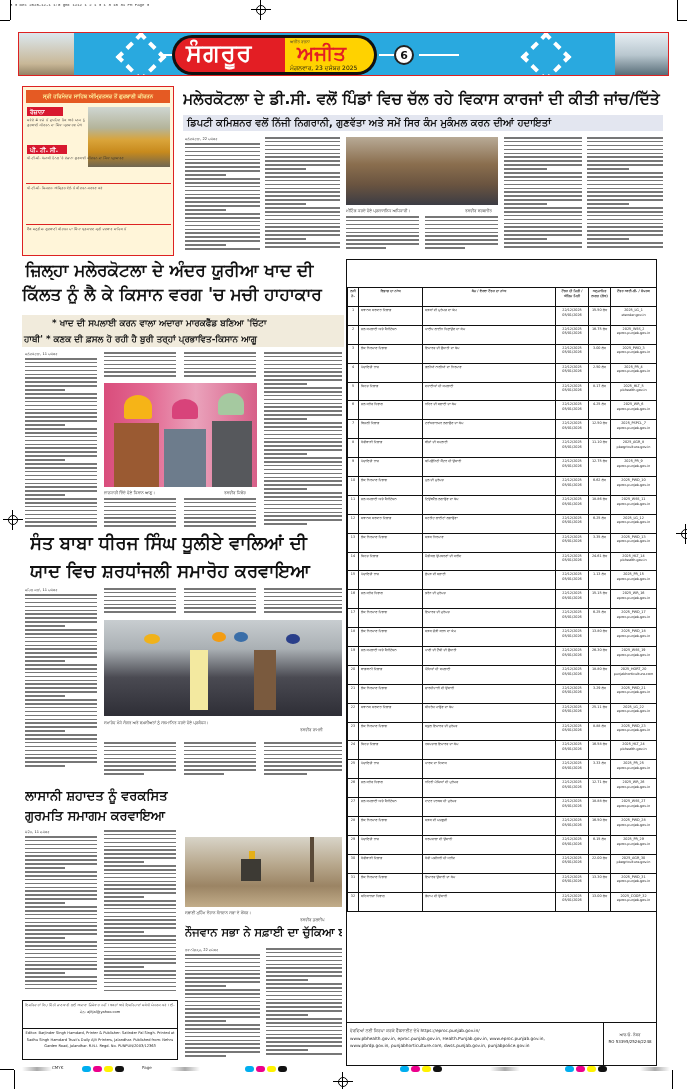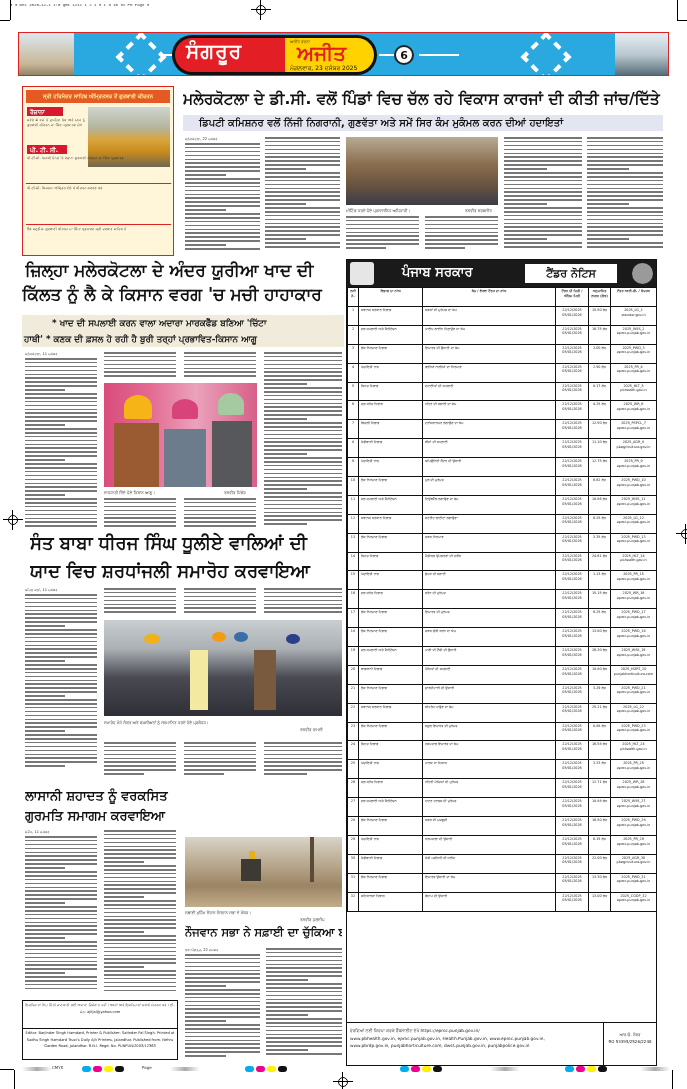--- a/index.html
+++ b/index.html
@@ -13,21 +13,21 @@
 
   
   .mast { position: absolute; left: 18px; top: 32px; width: 486px; height: 44px; background: #29a9df; border: 1px solid #d22; overflow: hidden; }
   .mast .diam { position: absolute; top: 0; height: 44px; width: 60px; }
   .mast .diam::before { content: ""; position: absolute; left: 14px; top: 6px; width: 28px; height: 28px; border: 4px dashed #fff; transform: rotate(45deg); }
   .mast .photo { position: absolute; top: 0; width: 55px; height: 44px; background: linear-gradient(180deg,#dbe7ee,#c8b797 70%,#8a7a5e); }
   .mast .line { position: absolute; top: 21px; height: 2px; background: #fff; }
   .pill { position: absolute; left: 153px; top: 2px; width: 205px; height: 40px; border-radius: 20px; background: #111; overflow: hidden; }
   .pill .red { position: absolute; left: 3px; top: 3px; width: 110px; height: 34px; background: #e31e24; border-radius: 17px 0 0 17px; }
   .pill .yel { position: absolute; left: 113px; top: 3px; width: 89px; height: 34px; background: #ffd200; border-radius: 0 17px 17px 0; }
-  .pill .t1 { position: absolute; left: 14px; top: 4px; color: #fff; font-size: 20px; font-weight: bold; letter-spacing: 1px; }
+  .pill .t1 { position: absolute; left: 14px; top: 4px; color: #fff; font-size: 24px; font-weight: bold; letter-spacing: 1px; }
   .pill .t2 { position: absolute; left: 125px; top: 6px; color: #e31e24; font-size: 20px; font-weight: bold; }
   .pill .tiny { position: absolute; left: 118px; top: 4px; font-size: 4px; color: #333; }
   .pill .date { position: absolute; left: 118px; top: 29px; font-size: 6px; color: #111; }
   .pagenum { position: absolute; left: 375px; top: 12px; width: 20px; height: 20px; border-radius: 50%; background: #fff; border: 2px solid #222; font-size: 11px; font-weight: bold; text-align: center; line-height: 17px; }
 
   
   .txt { position: absolute; font-size: 3.6px; line-height: 5.1px; color: #222; text-align: justify; overflow: hidden; word-break: break-all; }
   .txt::after { content: ""; }
   .lines { position: absolute; overflow: hidden; }
   .lines i { display: block; height: 1.6px; background: #555; margin-bottom: 2.3px; opacity: .8; }
@@ -119,21 +119,21 @@
   <div class="gt"></div>
   <div class="label" style="top:58px;width:40px;">ਪੀ. ਟੀ. ਸੀ.</div>
   <div class="txt" style="left:4px;top:69px;width:144px;height:24px;">ਪੀ.ਟੀ.ਸੀ. ਪੰਜਾਬੀ ਚੈਨਲ 'ਤੇ ਰੋਜ਼ਾਨਾ ਗੁਰਬਾਣੀ ਕੀਰਤਨ ਦਾ ਸਿੱਧਾ ਪ੍ਰਸਾਰਣ</div>
   <div class="sep" style="top:96px;"></div>
   <div class="txt" style="left:4px;top:99px;width:144px;height:35px;">ਪੀ.ਟੀ.ਸੀ. ਸਿਮਰਨ: ਅੰਮ੍ਰਿਤ ਵੇਲੇ ਤੋਂ ਕੀਰਤਨ ਸਰਵਣ ਕਰੋ</div>
   <div class="sep" style="top:137px;"></div>
   <div class="txt" style="left:4px;top:140px;width:144px;height:26px;">ਵੈੱਬ ਸਟ੍ਰੀਮ: ਗੁਰਬਾਣੀ ਕੀਰਤਨ ਦਾ ਸਿੱਧਾ ਪ੍ਰਸਾਰਣ ਸ੍ਰੀ ਦਰਬਾਰ ਸਾਹਿਬ ਤੋਂ</div>
 </div>
 
 <div class="hl" style="left:183px;top:90px;width:480px;font-size:15.5px;">ਮਲੇਰਕੋਟਲਾ ਦੇ ਡੀ.ਸੀ. ਵਲੋਂ ਪਿੰਡਾਂ ਵਿਚ ਚੱਲ ਰਹੇ ਵਿਕਾਸ ਕਾਰਜਾਂ ਦੀ ਕੀਤੀ ਜਾਂਚ/ਦਿੱਤੇ ਸਖ਼ਤ ਨਿਰਦੇਸ਼</div>
-<div class="sub" style="left:183px;top:115px;width:480px;height:16px;font-size:10px;line-height:16px;padding-left:16px;">ਡਿਪਟੀ ਕਮਿਸ਼ਨਰ ਵਲੋਂ ਨਿੱਜੀ ਨਿਗਰਾਨੀ, ਗੁਣਵੱਤਾ ਅਤੇ ਸਮੇਂ ਸਿਰ ਕੰਮ ਮੁਕੰਮਲ ਕਰਨ ਦੀਆਂ ਹਦਾਇਤਾਂ</div>
+<div class="sub" style="left:183px;top:115px;width:480px;height:16px;font-size:10px;line-height:16px;padding-left:4px;">ਡਿਪਟੀ ਕਮਿਸ਼ਨਰ ਵਲੋਂ ਨਿੱਜੀ ਨਿਗਰਾਨੀ, ਗੁਣਵੱਤਾ ਅਤੇ ਸਮੇਂ ਸਿਰ ਕੰਮ ਮੁਕੰਮਲ ਕਰਨ ਦੀਆਂ ਹਦਾਇਤਾਂ</div>
 <div class="txt" style="left:185px;top:137px;width:60px;height:5px;">ਮਲੇਰਕੋਟਲਾ, 22 ਦਸੰਬਰ</div>
 <div class="lines" style="left:185px;top:143px;width:75px;height:110px;">
     <i></i>
     <i></i>
     <i></i>
     <i></i>
     <i></i>
     <i></i>
     <i></i>
     <i></i>
@@ -703,26 +703,20 @@
     <i style="width: 55%;"></i>
     <i></i>
   </div>
 
 <div class="imprint">
   <div class="a">ਇਸ਼ਤਿਹਾਰਾਂ ਵਿਚ ਦਿੱਤੀ ਜਾਣਕਾਰੀ ਲਈ ਅਦਾਰਾ ਜ਼ਿੰਮੇਵਾਰ ਨਹੀਂ। ਖ਼ਬਰਾਂ ਅਤੇ ਇਸ਼ਤਿਹਾਰਾਂ ਸਬੰਧੀ ਸੰਪਰਕ ਕਰੋ। ਈ-ਮੇਲ: ajitjal@yahoo.com</div>
   <div class="b">Editor: Barjinder Singh Hamdard, Printer &amp; Publisher: Satinder Pal Singh. Printed at Sadhu Singh Hamdard Trust's Daily Ajit Printers, Jalandhar. Published from: Nehru Garden Road, Jalandhar. R.N.I. Regd. No. PUNPUN/2003/12363</div>
 </div>
 
 <div class="tender">
-  <div class="thead">
-    <div class="logo"></div>
-    <div class="ttl">ਪੰਜਾਬ ਸਰਕਾਰ</div>
-    <div class="notice">ਟੈਂਡਰ ਨੋਟਿਸ</div>
-    <div class="seal"></div>
-  </div>
   <table class="tt">
     <colgroup>
         <col style="width:11px">
         <col style="width:64px">
         <col style="width:133px">
         <col style="width:33px">
         <col style="width:22px">
         <col style="width:46px">
       </colgroup>
     <thead>

